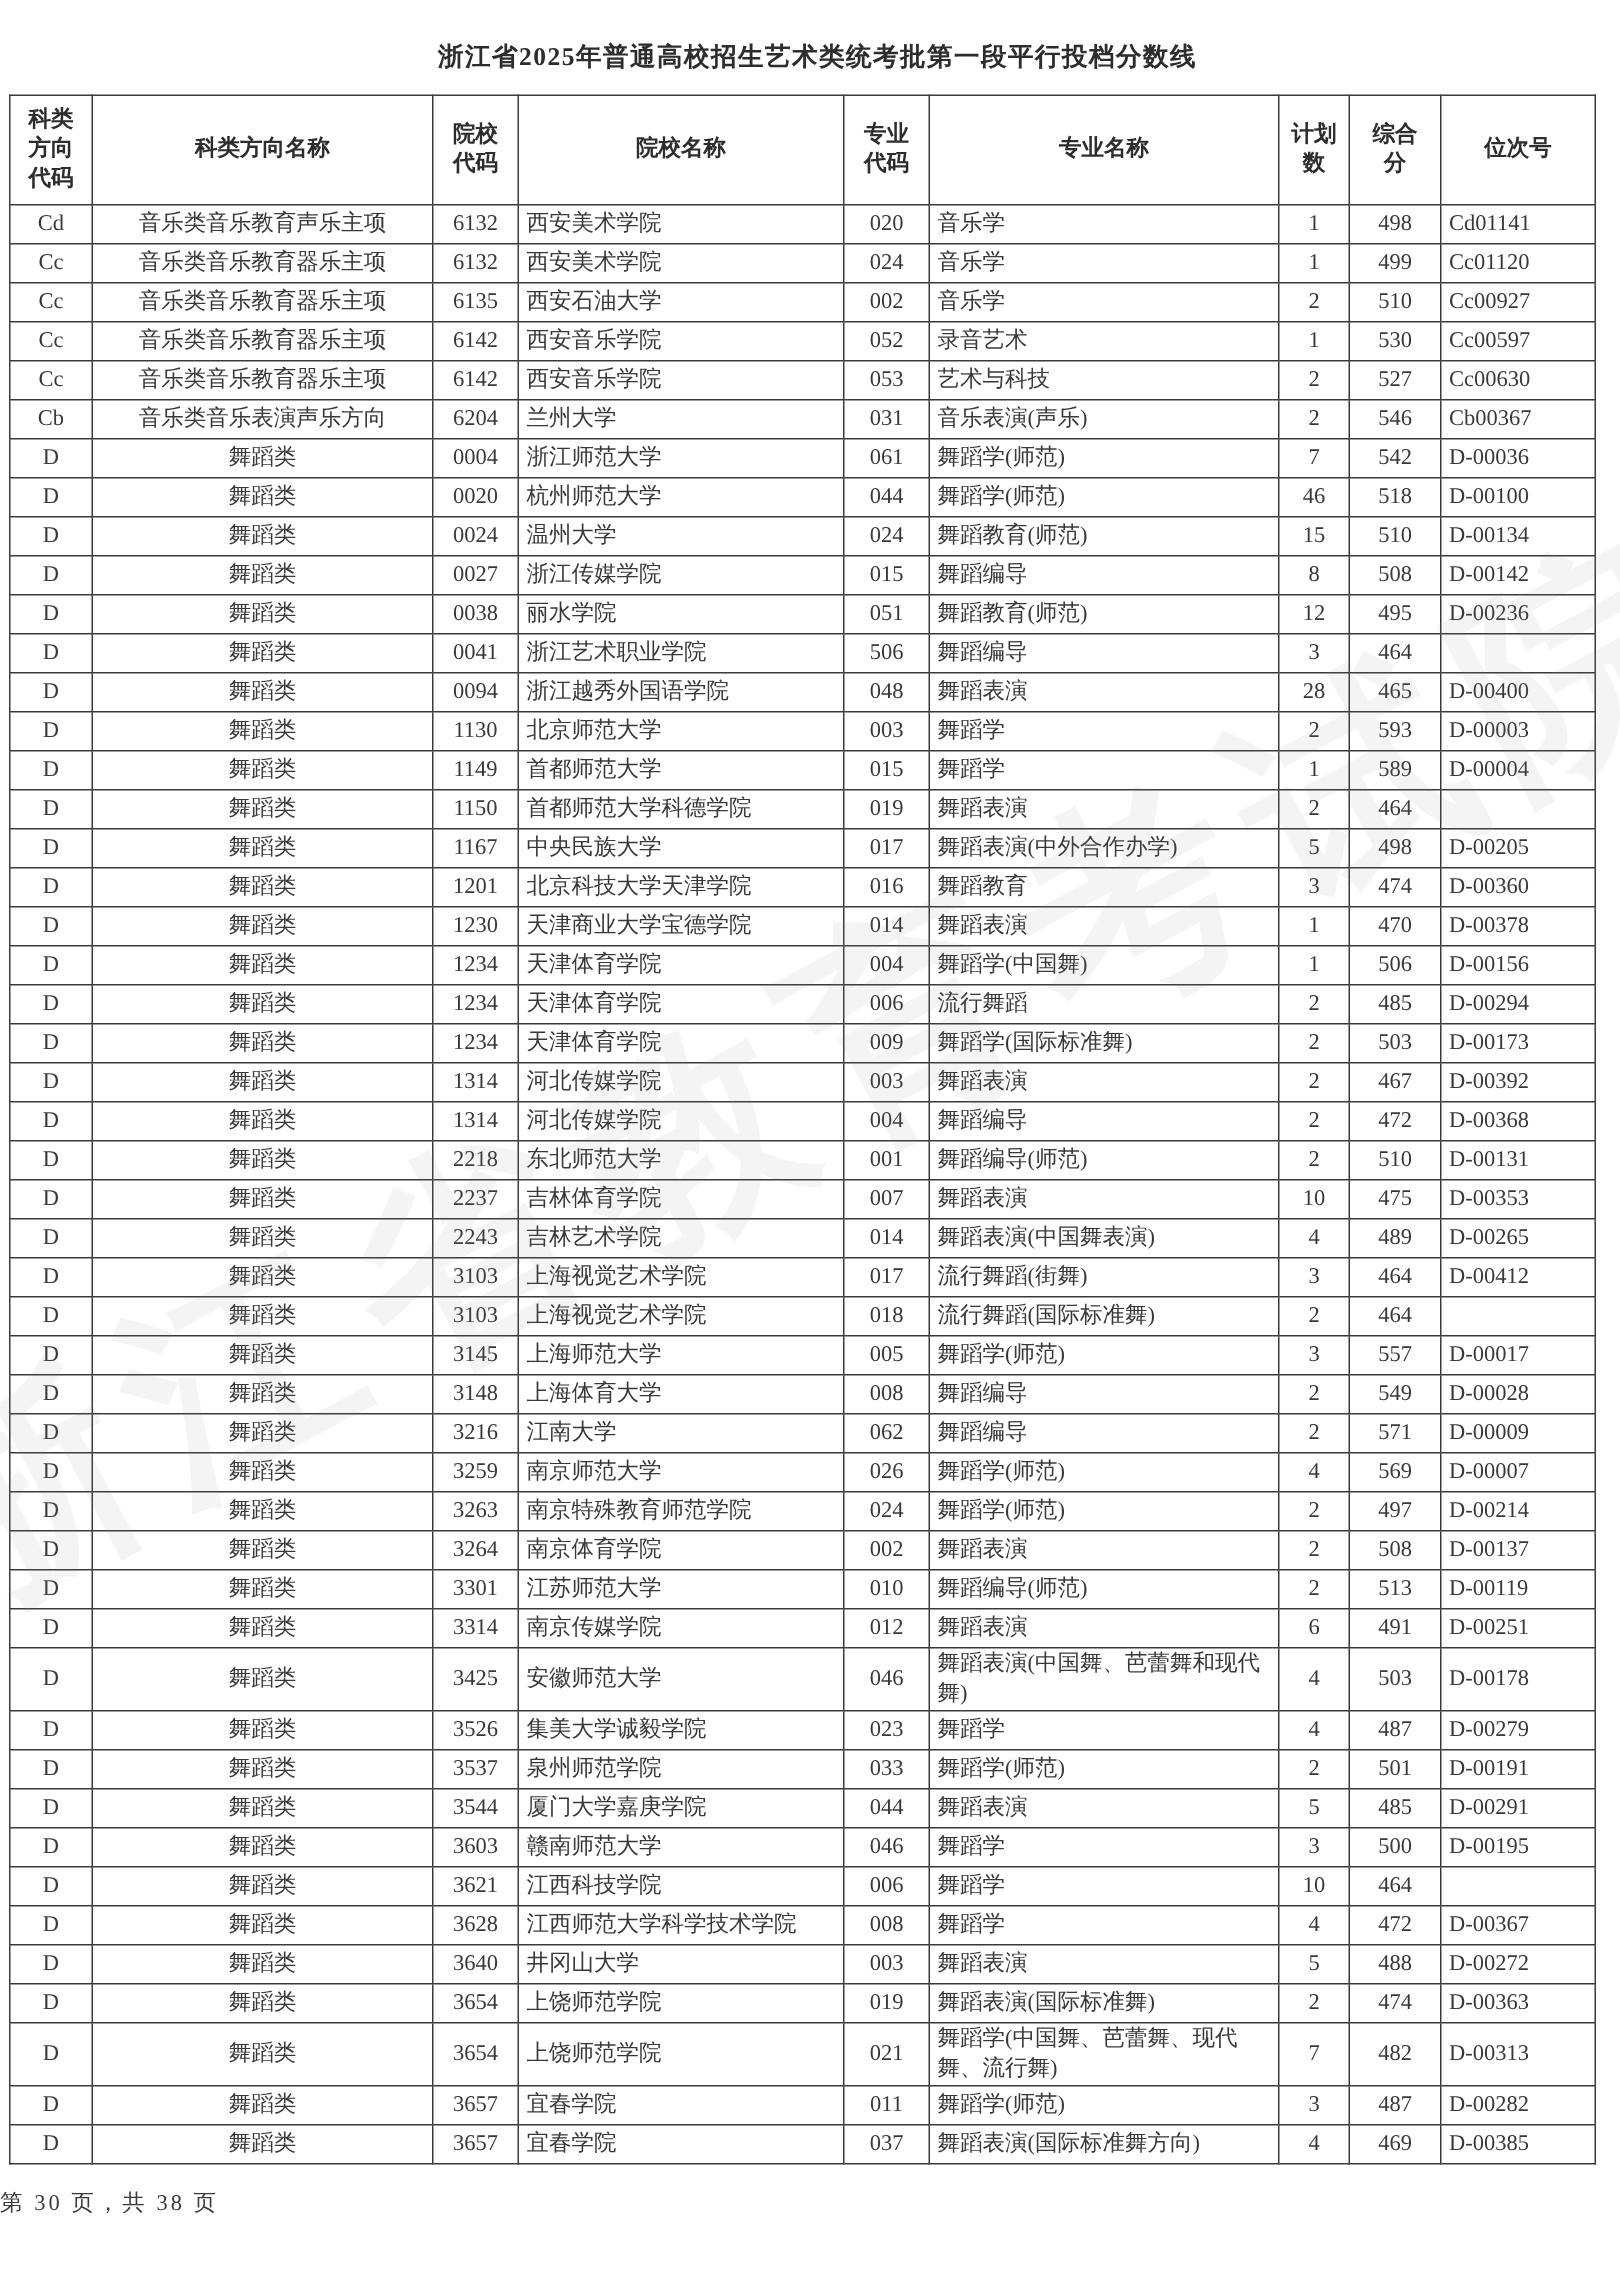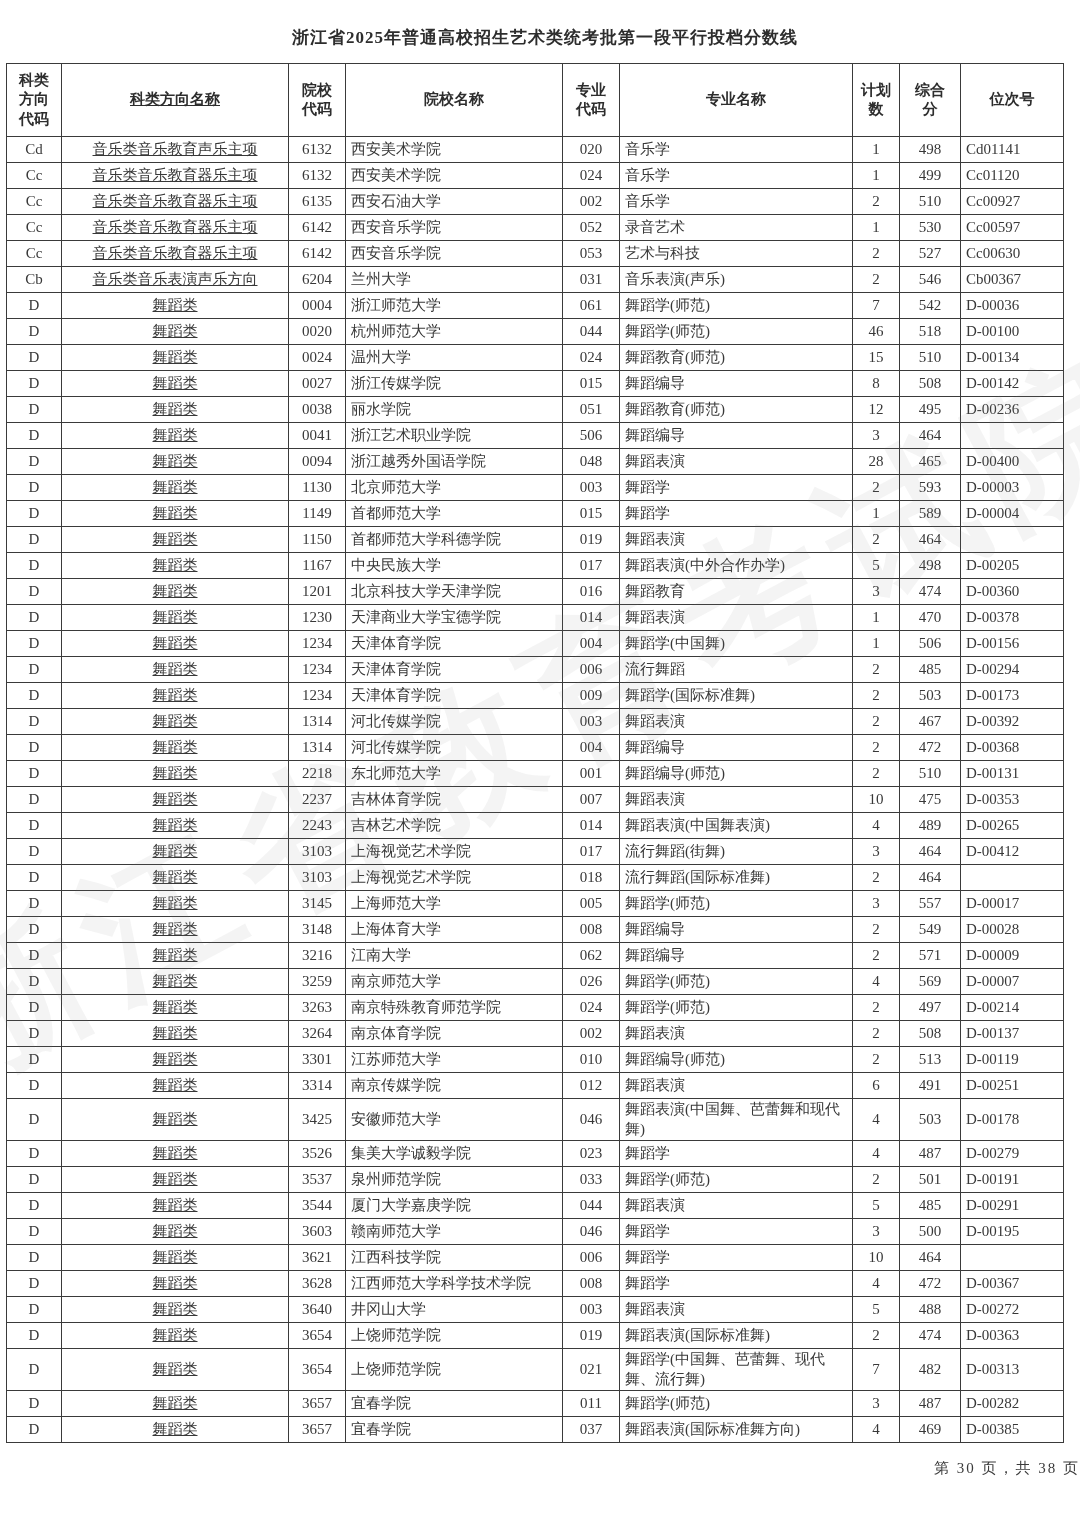--- a/index.html
+++ b/index.html
@@ -53,37 +53,37 @@
     white-space: pre-line;
     height: 70px;
     color: #2d2d2d;
   }
   .score-table td {
     height: 23px;
     color: #383838;
   }
   
   .score-table th:nth-child(1), .score-table td:nth-child(1) { width: 50px; }
-  .score-table th:nth-child(2), .score-table td:nth-child(2) { width: 222px; text-decoration: underline; }
+  .score-table th:nth-child(2), .score-table td:nth-child(2) { width: 222px; }
   .score-table th:nth-child(3), .score-table td:nth-child(3) { width: 52px; }
   .score-table th:nth-child(4), .score-table td:nth-child(4) { width: 212px; }
   .score-table th:nth-child(5), .score-table td:nth-child(5) { width: 52px; }
   .score-table th:nth-child(6), .score-table td:nth-child(6) { width: 228px; text-align: center; }
   .score-table th:nth-child(7), .score-table td:nth-child(7) { width: 42px; }
   .score-table th:nth-child(8), .score-table td:nth-child(8) { width: 56px; }
   .score-table th:nth-child(9), .score-table td:nth-child(9) { width: 98px; }
   
   .score-table td:nth-child(4),
   .score-table td:nth-child(6),
   .score-table td:nth-child(9) {
     text-align: left;
     padding-left: 5px;
   }
   .doc-footer {
-    text-align: right;
+    text-align: left;
     font-size: 15px;
     color: #3a3a3a;
     margin-top: 16px;
     letter-spacing: 2px;
   }
   .watermark {
     position: absolute;
     top: 47%;
     left: 50%;
     transform: translate(-50%, -50%) rotate(-28deg);

